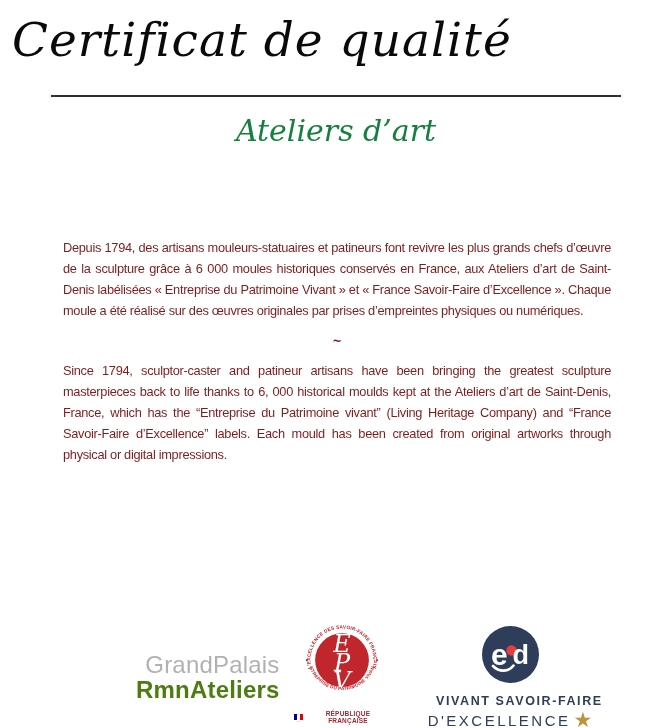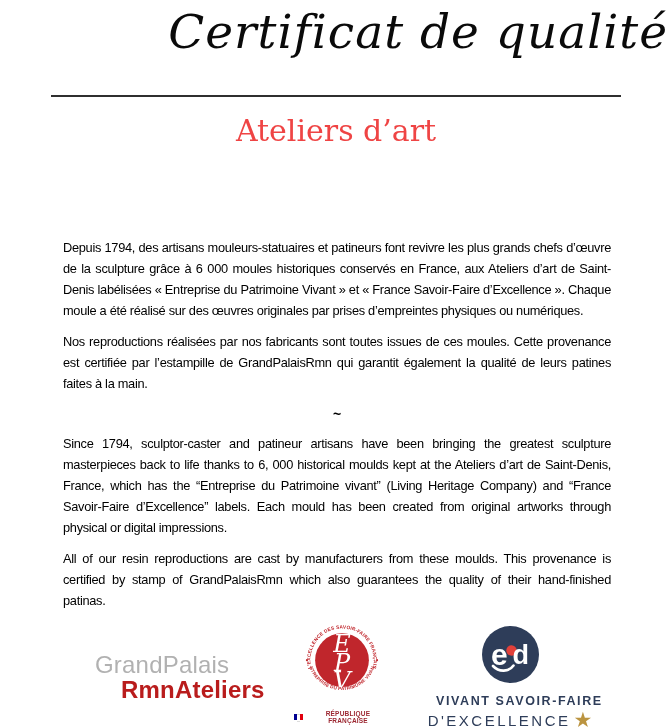--- a/index.html
+++ b/index.html
@@ -1,47 +1,47 @@
 <!DOCTYPE html>
 <html><head>
 <meta charset="utf-8">
 <style>
   html,body { margin:0; padding:0; background:#ffffff; }
   .page {
     position:relative; width:672px; height:728px; background:#ffffff;
     font-family:"Liberation Sans", sans-serif; overflow:hidden; color:#1d1d1d;
   }
   .title {
-    position:absolute; top:0px; left:0; right:0; text-align:right;
+    position:absolute; top:0px; left:0; right:0; text-align:left;
     font-family:"DejaVu Serif", serif; font-style:italic; font-weight:normal;
-    font-size:47px; color:#0a0a0a; letter-spacing:1px; margin:4px;
+    font-size:47px; color:#0a0a0a; letter-spacing:1px; margin:12px;
   }
   .rule {
     position:absolute; top:95px; left:51px; width:570px; height:0;
     border-top:2px solid #2f2f2f;
   }
   .subtitle {
     position:absolute; left:0; right:0; text-align:center;
-    font-family:"DejaVu Serif", serif; font-weight:normal;
-    font-size:30px; color:#ef4444; margin:0;
+    font-family:"DejaVu Serif", serif; font-style:italic; font-weight:normal;
+    font-size:30px; color:#15803d; margin:0;
   }
   .sub1 { top:113px; }
   .sub2 { top:161px; }
   .textblock {
     position:absolute; top:237px; left:63px; width:548px;
     font-size:12.8px; line-height:21px; letter-spacing:-0.3px;
-    text-align:justify; color:#000000;
+    text-align:justify; color:#7f1d1d;
   }
   .textblock p { margin:0 0 10px 0; }
   .tilde { text-align:center; font-size:14px; font-weight:bold; margin:2px 0 8px 0; letter-spacing:0; }
   .en { }
   
-  .logo-gp { position:absolute; left:95px; top:653px; line-height:1; }
+  .logo-gp { position:absolute; left:110px; top:653px; line-height:1;text-align:right; }
   .gp1 { color:#b1b1b1; font-size:24px; letter-spacing:0.2px; }
-  .gp2 { color:#b91c1c; font-size:24px; font-weight:bold; margin:1px 0 0 26px; letter-spacing:0.2px; }
+  .gp2 { color:#4d7c0f; font-size:24px; font-weight:bold; margin:1px 0 0 26px; letter-spacing:0.2px; }
   
   .logo-epv { position:absolute; left:294px; top:616px; width:96px; text-align:center; }
   .epv-caption {
     display:flex; align-items:center; justify-content:center; gap:3px;
     margin-top:-6px; font-size:6.5px; font-weight:bold; color:#9c2731; letter-spacing:0.2px;
   }
   .epv-flag { display:inline-flex; height:6px; }
   .epv-flag i { display:inline-block; width:3px; height:6px; }
   .epv-flag .fb { background:#000091; }
   .epv-flag .fw { background:#ffffff; border-top:1px solid #ddd; border-bottom:1px solid #ddd; }
@@ -61,24 +61,22 @@
 <div class="page">
 
   <h1 class="title">Certificat de qualité</h1>
 
   <div class="rule"></div>
 
   <h2 class="subtitle sub1">Ateliers d’art</h2>
 
   <div class="textblock">
     <p>Depuis 1794, des artisans mouleurs-statuaires et patineurs font revivre les plus grands chefs d’œuvre de la sculpture grâce à 6 000 moules historiques conservés en France, aux Ateliers d’art de Saint-Denis labélisées « Entreprise du Patrimoine Vivant » et « France Savoir-Faire d’Excellence ». Chaque moule a été réalisé sur des œuvres originales par prises d’empreintes physiques ou numériques.</p>
-    <p>Nos reproductions réalisées par nos fabricants sont toutes issues de ces moules. Cette provenance est certifiée par l’estampille de GrandPalaisRmn qui garantit également la qualité de leurs patines faites à la main.</p>
     <div class="tilde">~</div>
     <p class="en">Since 1794, sculptor-caster and patineur artisans have been bringing the greatest sculpture masterpieces back to life thanks to 6, 000 historical moulds kept at the Ateliers d’art de Saint-Denis, France, which has the “Entreprise du Patrimoine vivant” (Living Heritage Company) and “France Savoir-Faire d’Excellence” labels. Each mould has been created from original artworks through physical or digital impressions.</p>
-    <p class="en">All of our resin reproductions are cast by manufacturers from these moulds. This provenance is certified by stamp of GrandPalaisRmn which also guarantees the quality of their hand-finished patinas.</p>
   </div>
 
   <div class="logo-gp">
     <div class="gp1">GrandPalais</div>
     <div class="gp2">RmnAteliers</div>
   </div>
 
   <div class="logo-epv">
     <svg width="96" height="96" viewBox="0 0 100 100" xmlns="http://www.w3.org/2000/svg">
       <defs>

